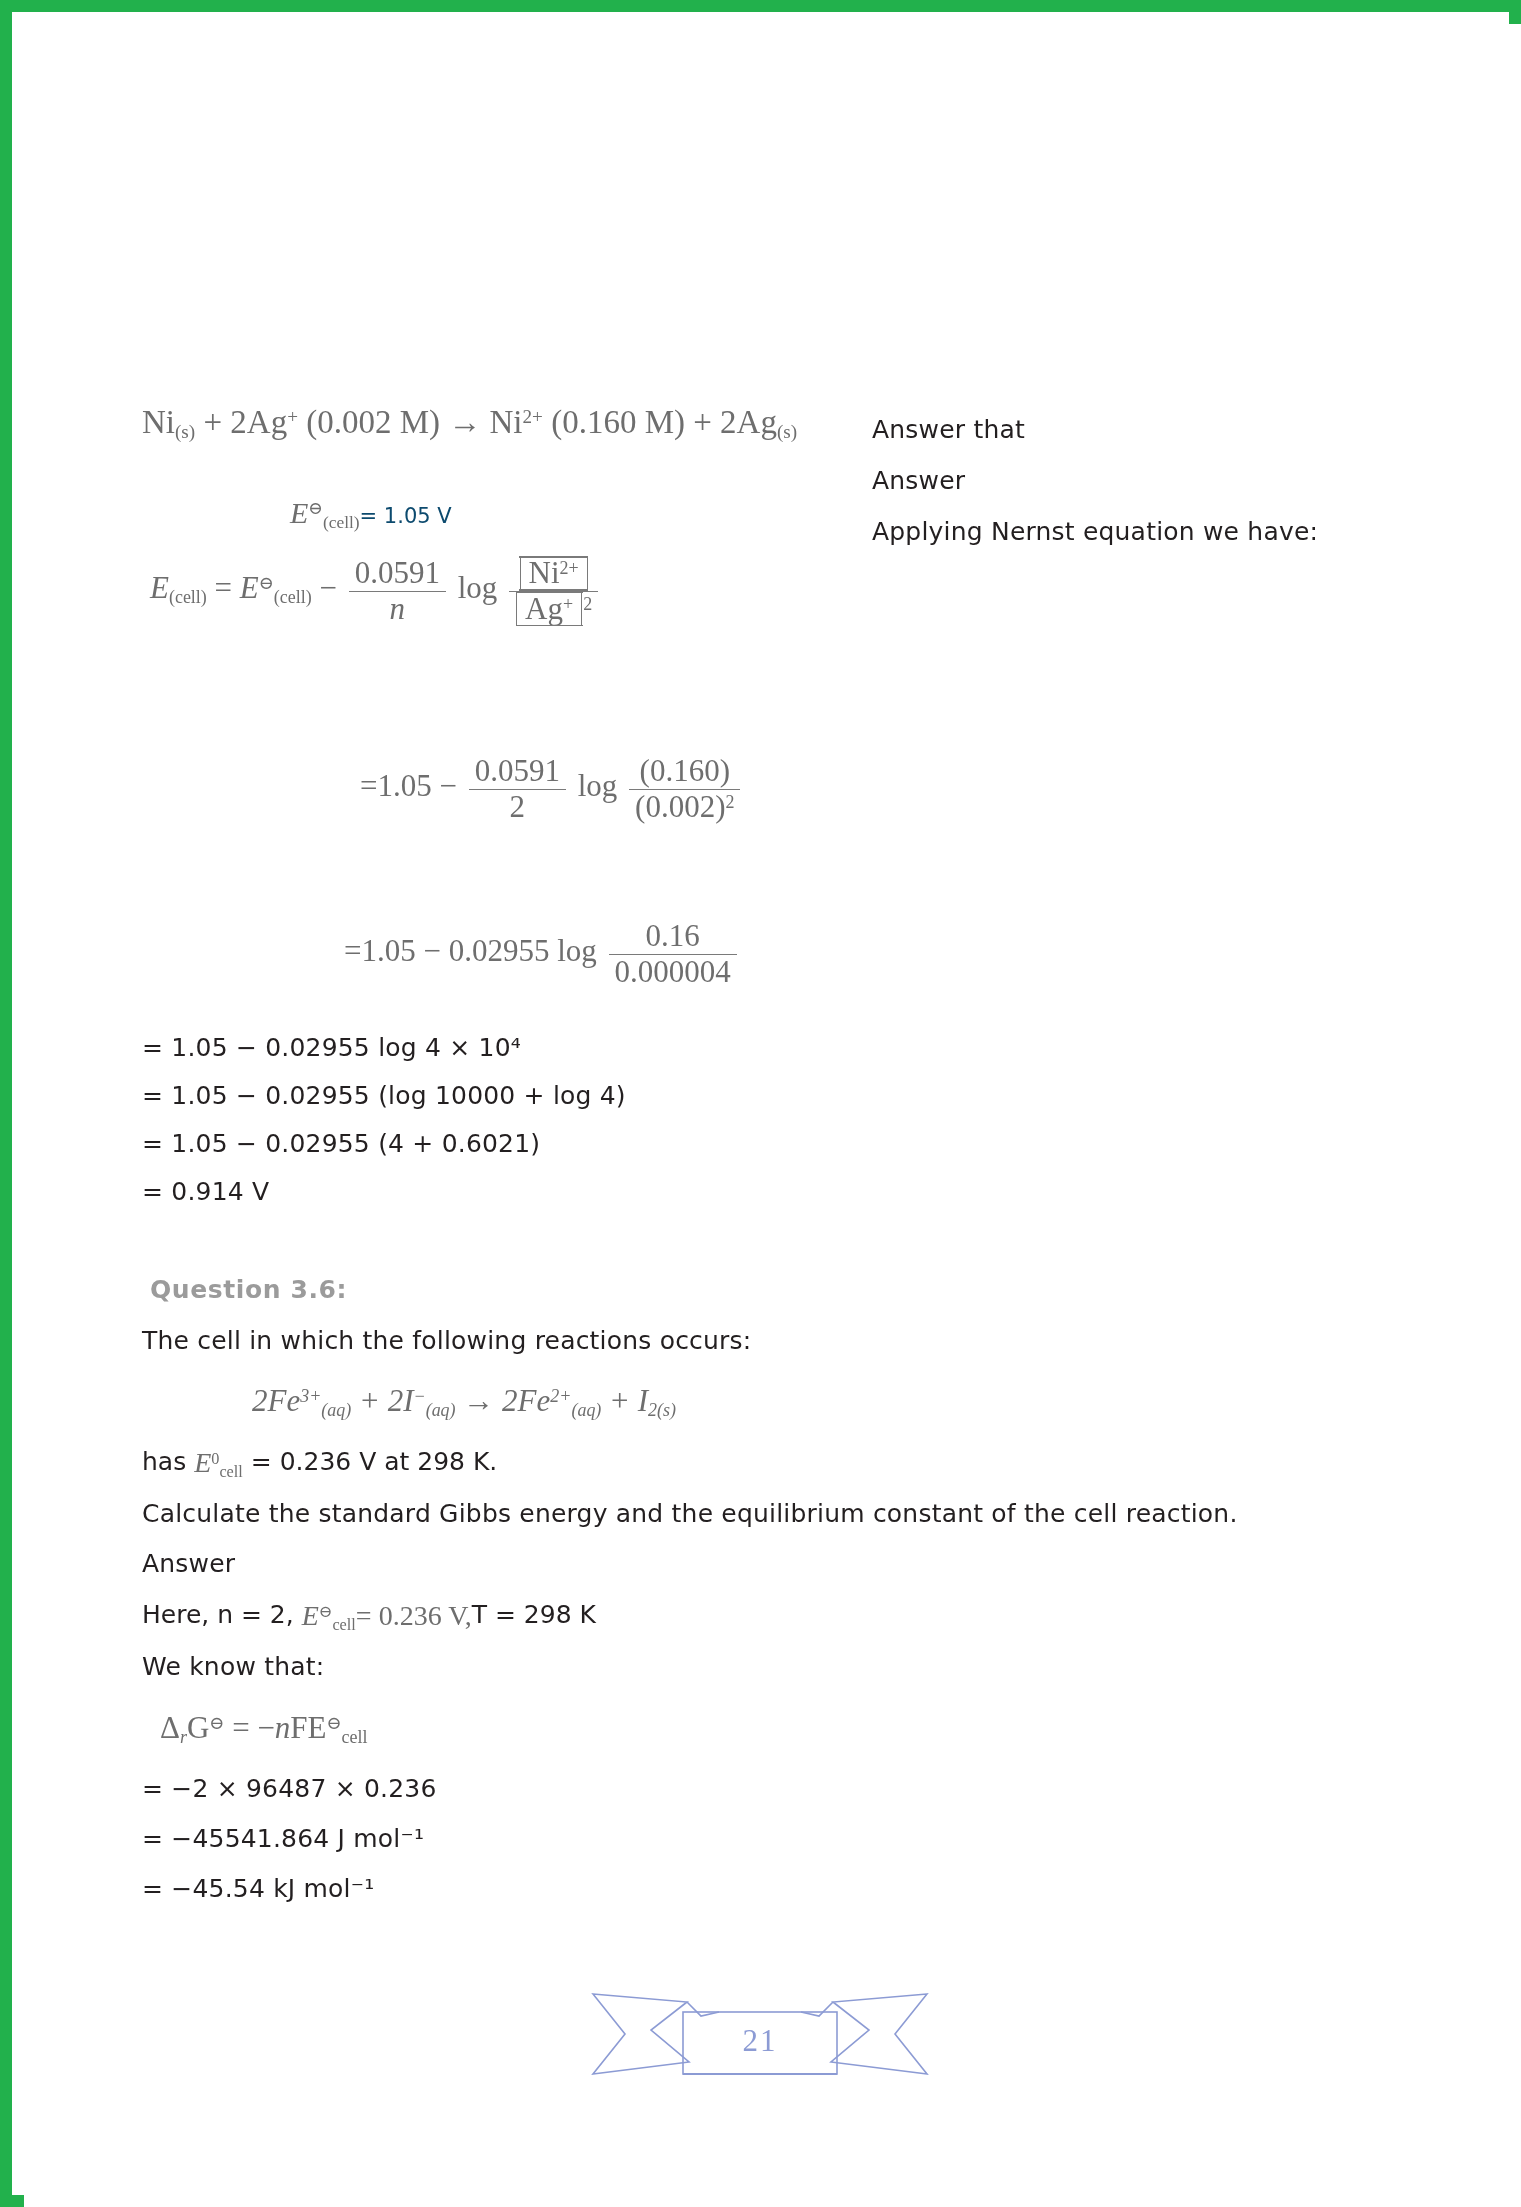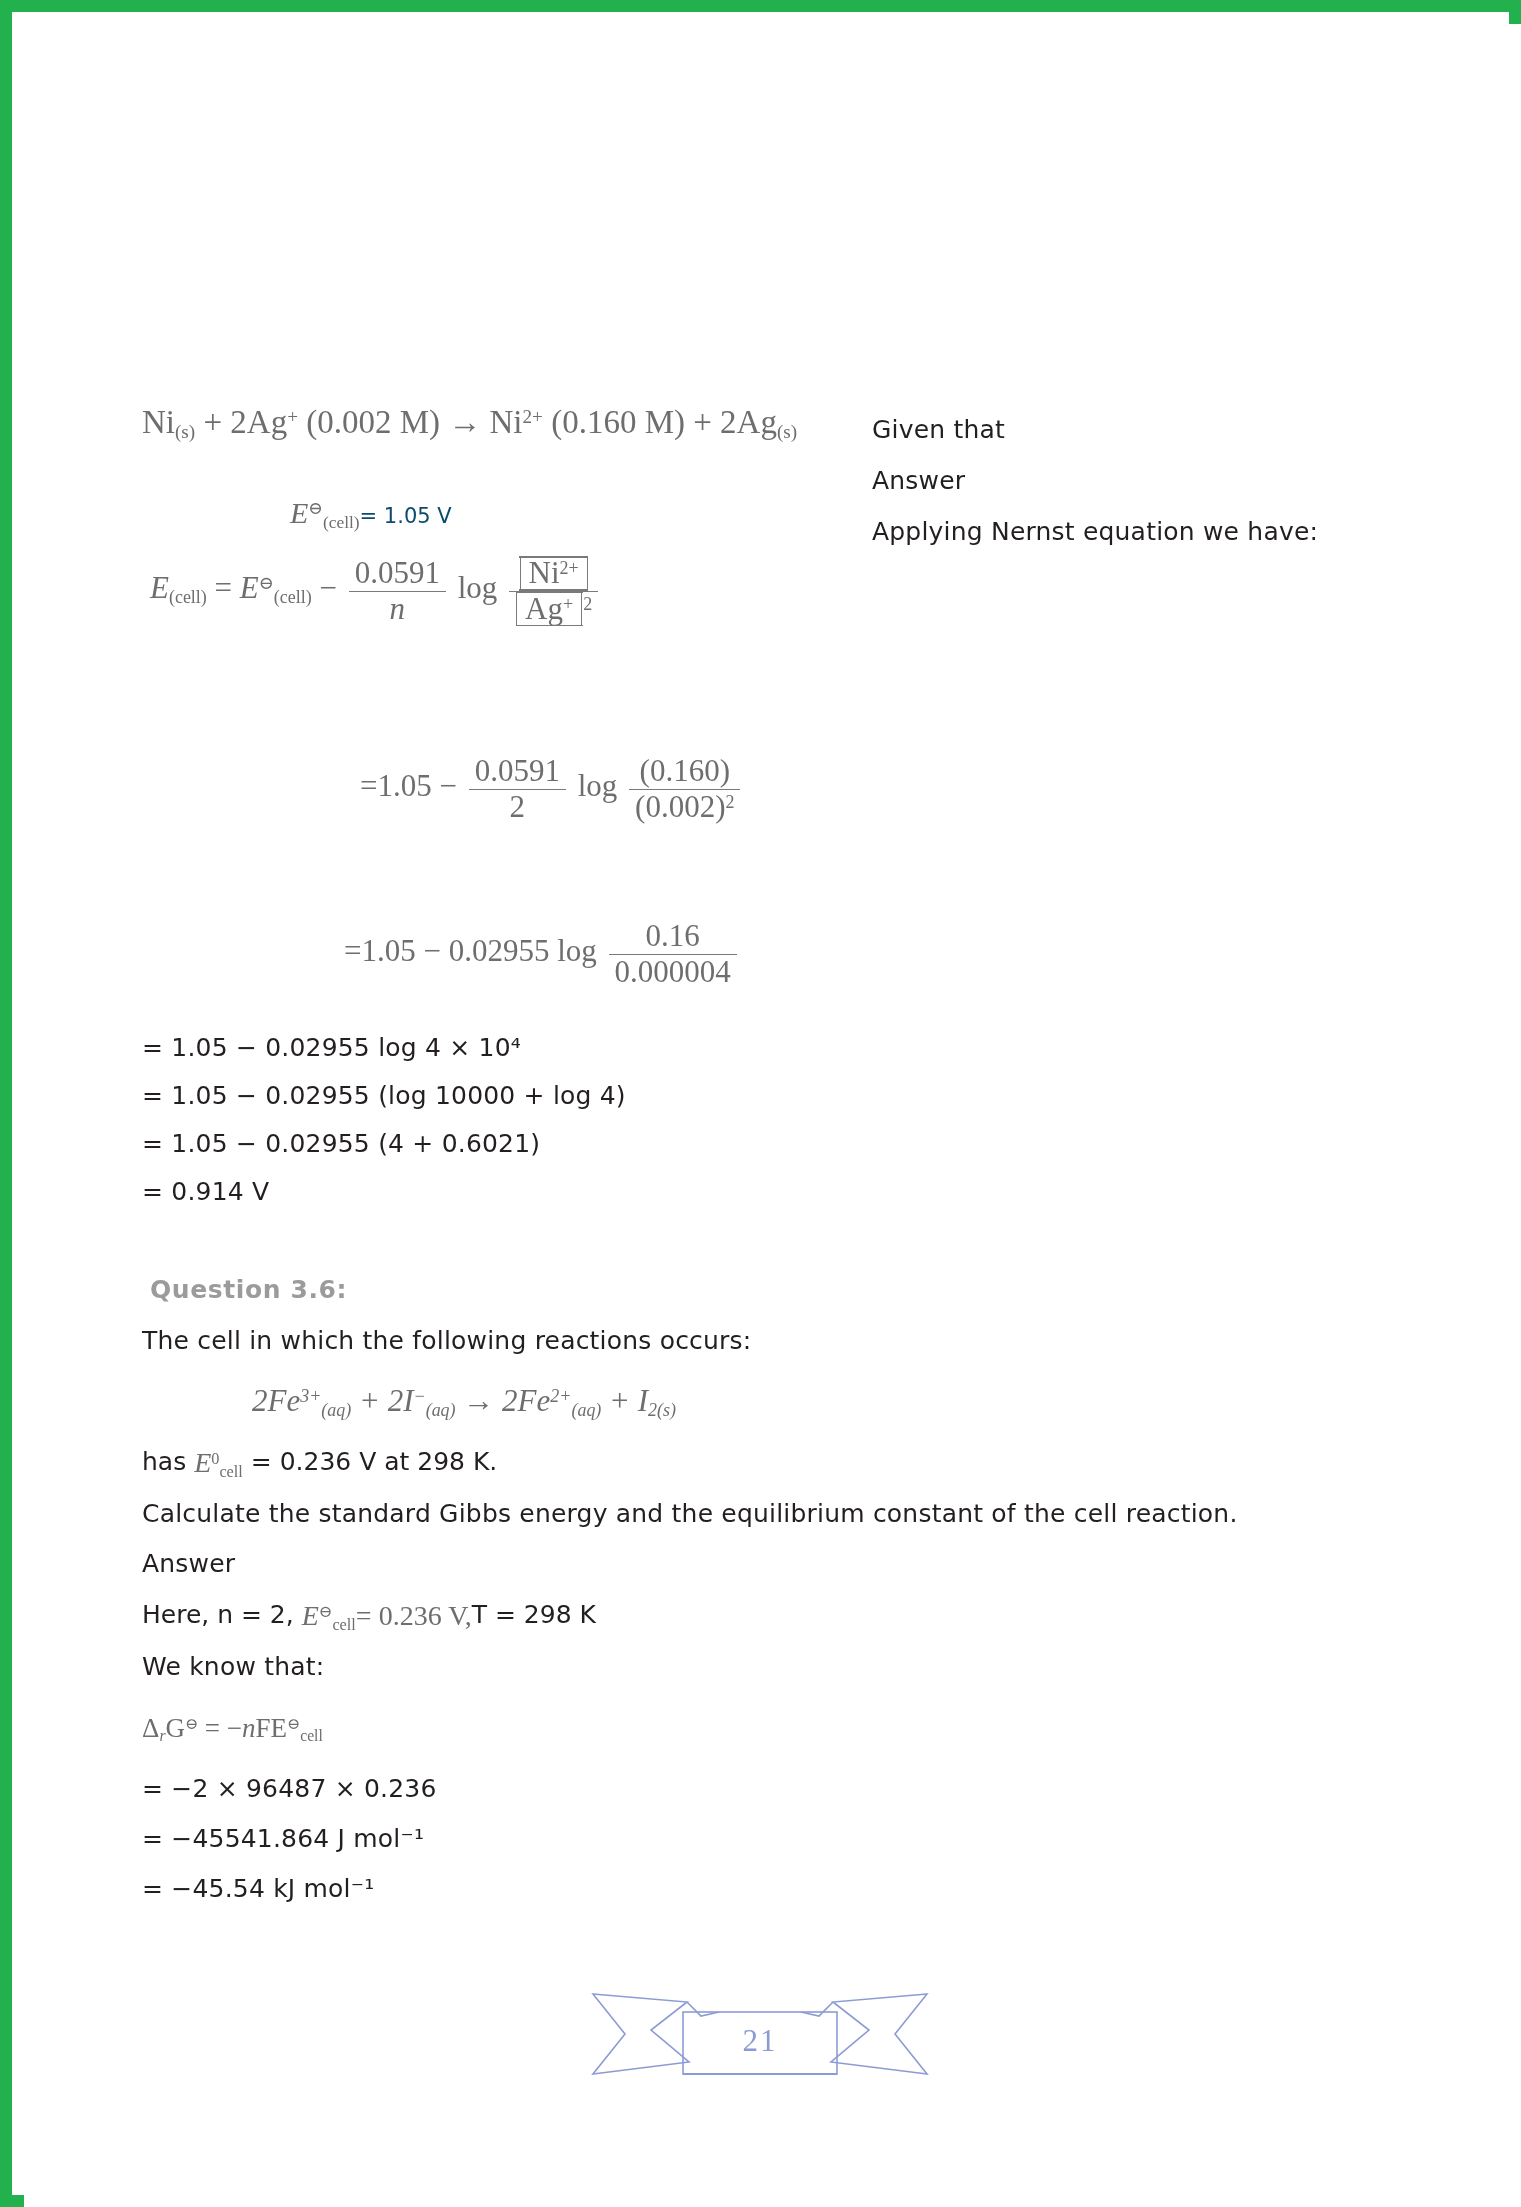--- a/index.html
+++ b/index.html
@@ -192,21 +192,22 @@
   .inline-mix .math { font-size: 28px; vertical-align: -2px; }
 
   #eq-fe-reaction {
     margin-left: 110px;
     font-size: 31px;
     line-height: 70px;
     font-style: italic;
   }
 
   #eq-dg {
-    font-size: 27px;
+    margin-left: 18px;
+    font-size: 31px;
     line-height: 72px;
   }
 
   
   #page-ribbon {
     position: absolute;
     left: 567px;
     top: 1962px;
     width: 338px;
     height: 96px;
@@ -292,21 +293,21 @@
         <span>−</span>
         <span>0.02955</span>
         <span>log</span>
         <span class="frac">
           <span class="num">0.16</span>
           <span class="den">0.000004</span>
         </span>
       </div>
 
       <div id="notes-col">
-        <div class="body-line">Given that</div>
+        <div class="body-line">Answer that</div>
         <div class="body-line">Answer</div>
         <div class="body-line">Applying Nernst equation we have:</div>
       </div>
 
       <div id="calc-block">
         <div class="body-line">= 1.05 − 0.02955 log 4 × 10⁴</div>
         <div class="body-line">= 1.05 − 0.02955 (log 10000 + log 4)</div>
         <div class="body-line">= 1.05 − 0.02955 (4 + 0.6021)</div>
         <div class="body-line">= 0.914 V</div>
       </div>

